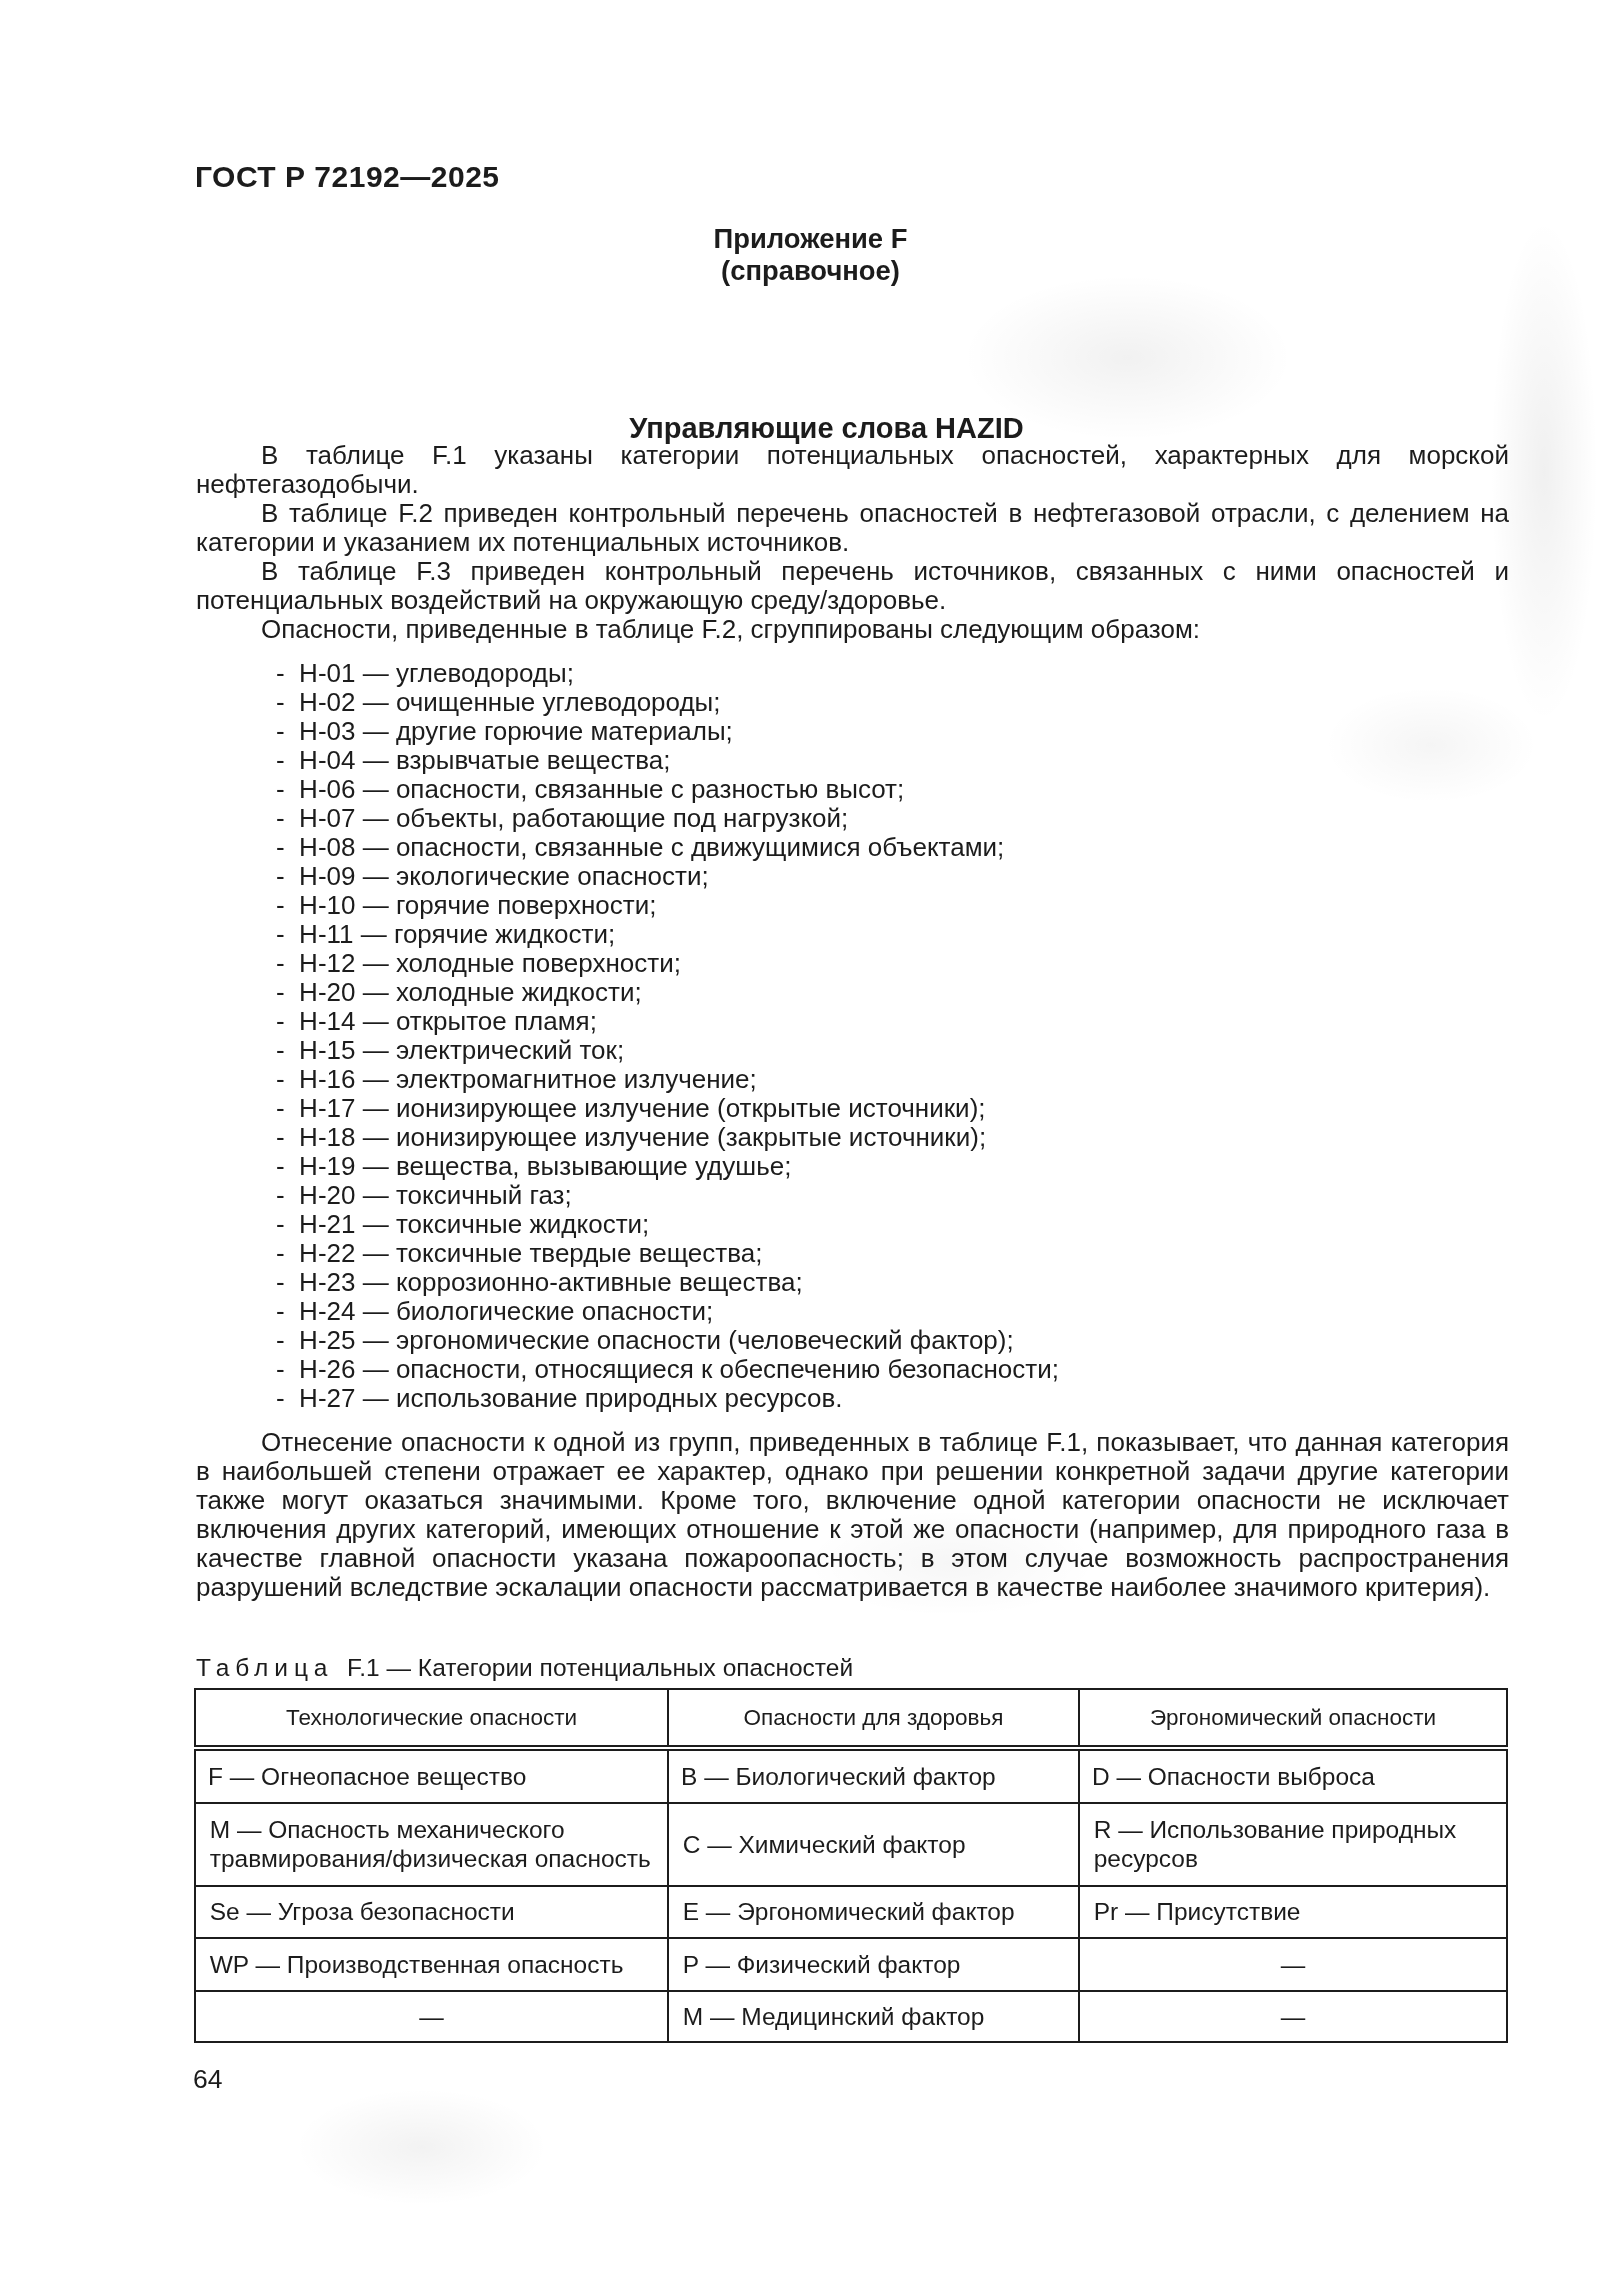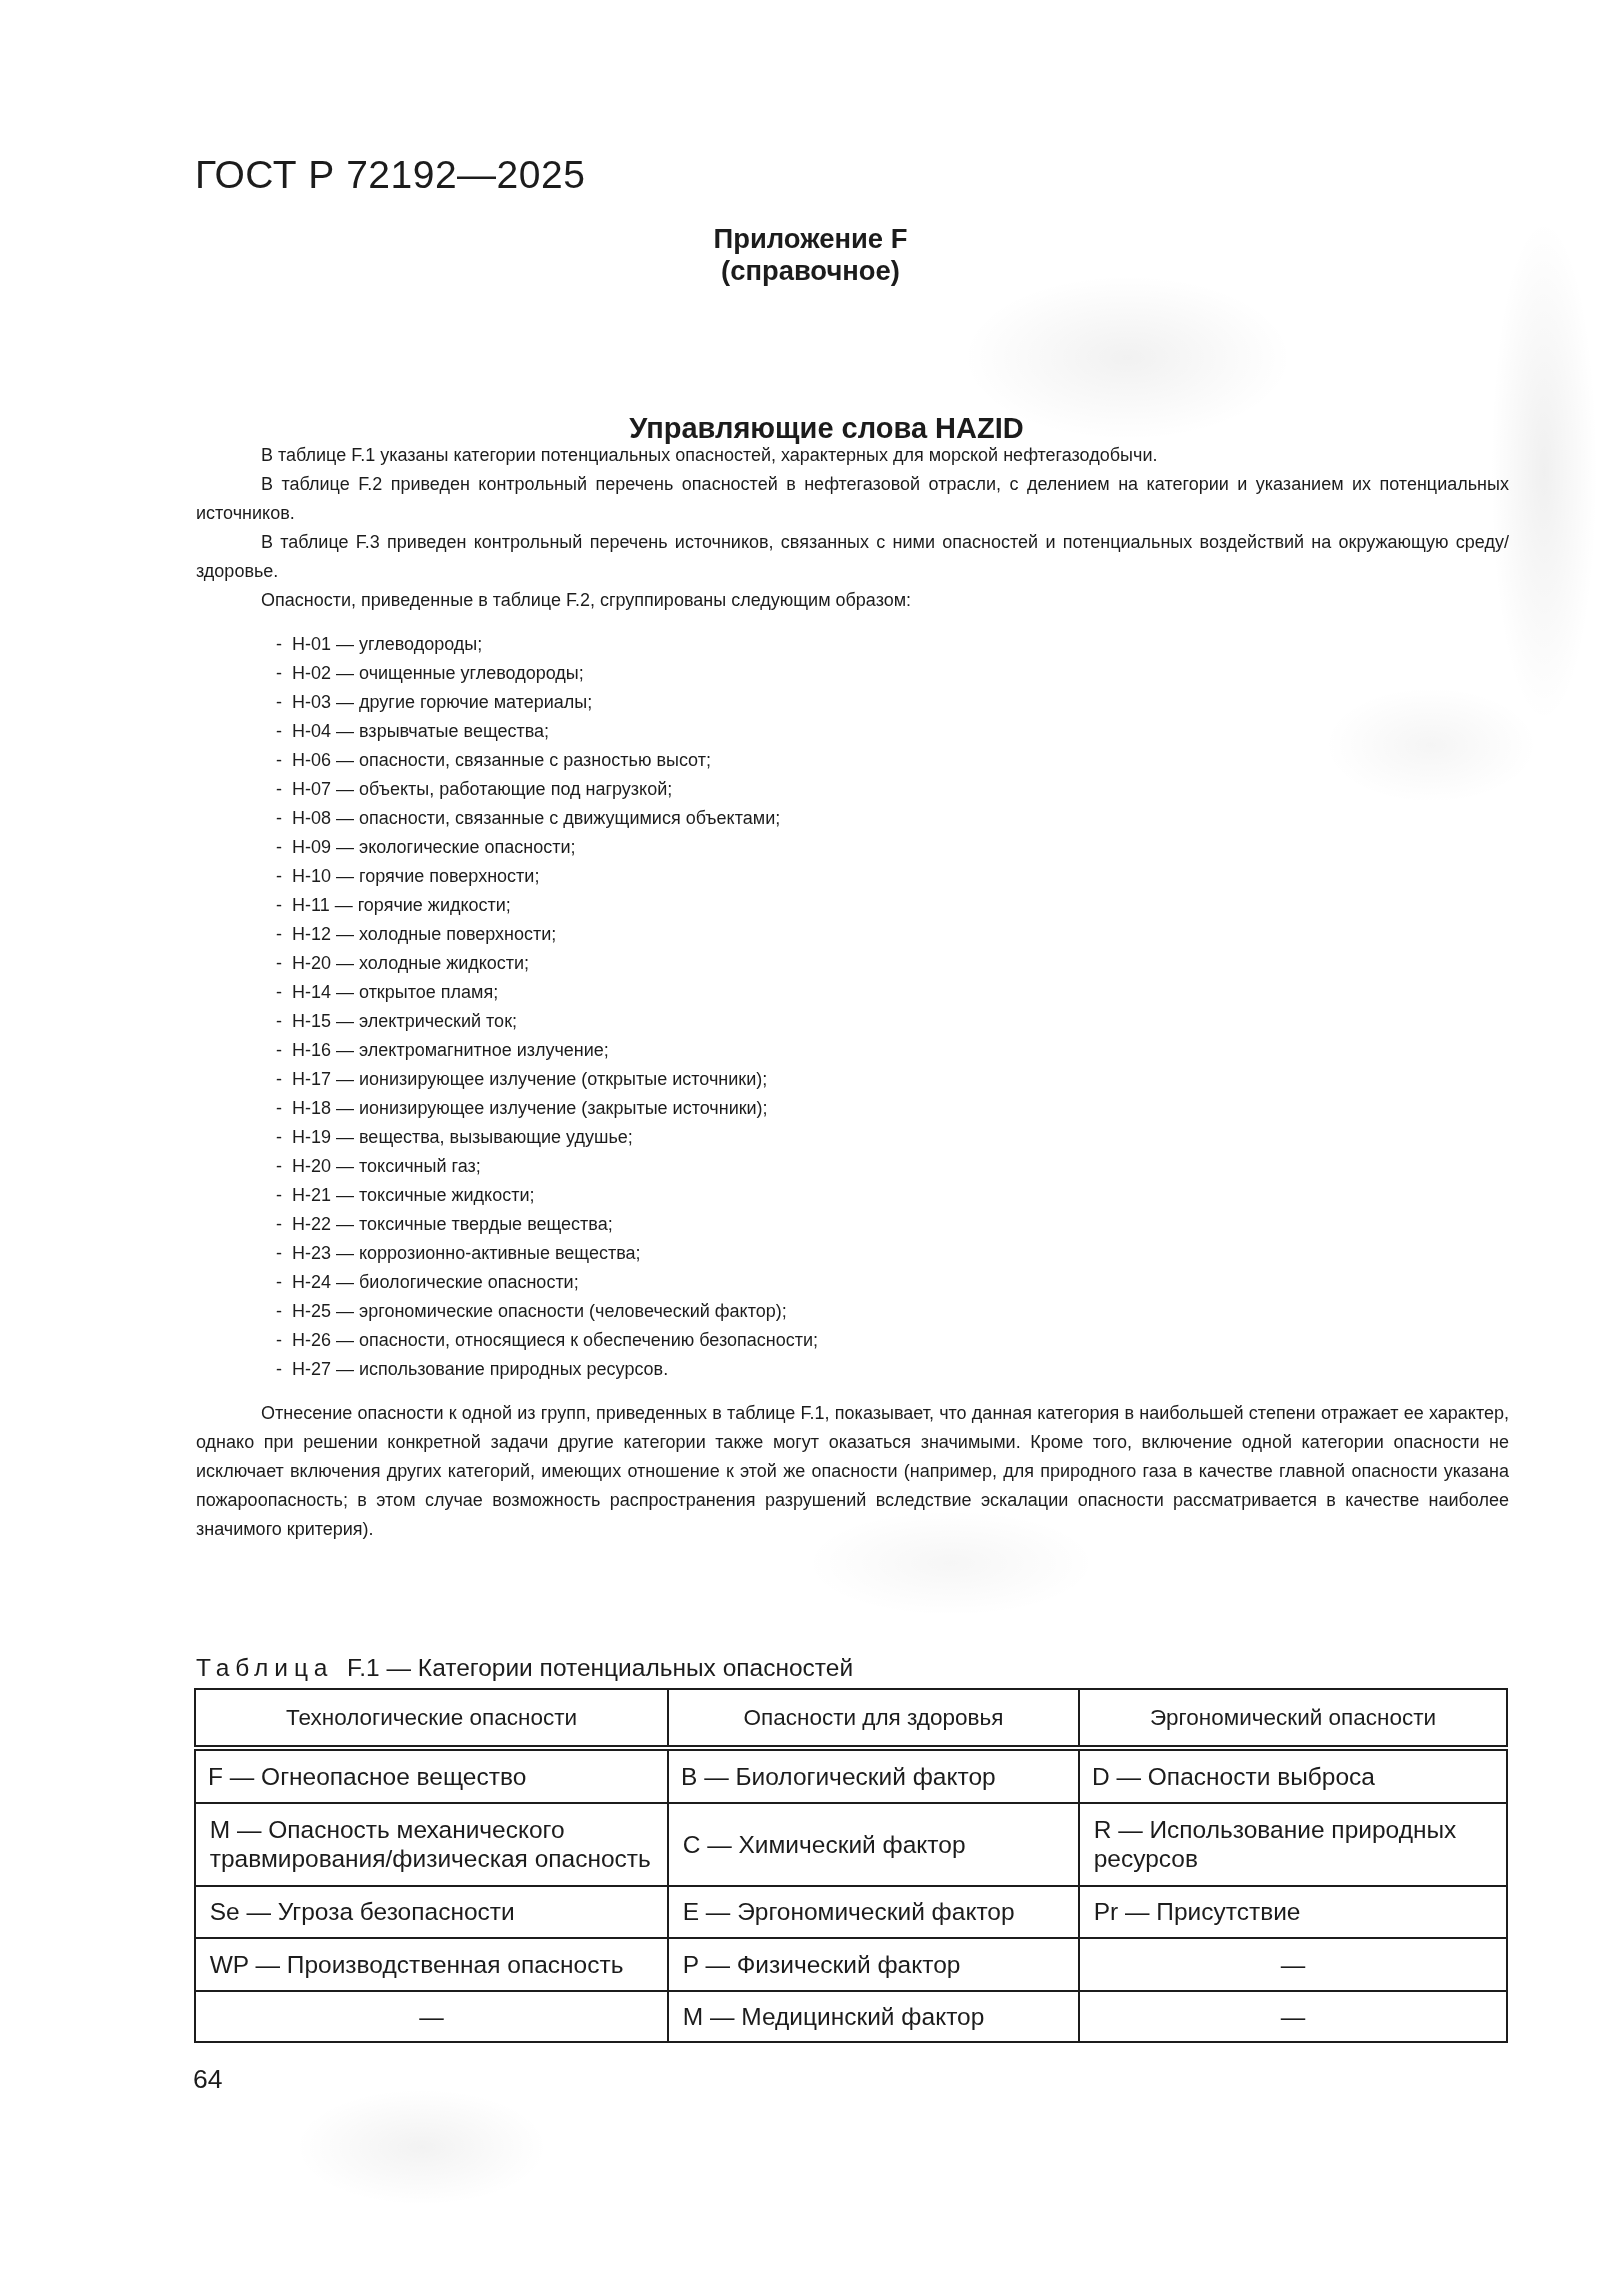--- a/index.html
+++ b/index.html
@@ -7,37 +7,37 @@
     width: 1621px; height: 2293px;
     background: #ffffff;
     font-family: "Liberation Sans", "DejaVu Sans", sans-serif;
     color: #1c1c1c;
     position: relative;
     overflow: hidden;
   }
   .page { position: absolute; inset: 0; }
 
   .doc-code {
-    position: absolute; left: 195px; top: 153px;
-    font-size: 39px; font-weight: normal; letter-spacing: 0.5px;
+    position: absolute; left: 195px; top: 160px;
+    font-size: 30px; font-weight: bold; letter-spacing: 0.5px;
   }
 
   .appendix {
     position: absolute; left: 0; top: 223px; width: 1621px;
     text-align: center; font-weight: bold; font-size: 27.4px; line-height: 32px;
   }
 
   .section-title {
     position: absolute; left: 0; top: 396px; width: 1621px;
     text-align: center; font-weight: bold; font-size: 29px; margin: 16px;
   }
 
   .body-text {
     position: absolute; left: 196px; top: 441px; width: 1313px;
-    font-size: 18px; line-height: 29px;
+    font-size: 26px; line-height: 29px;
   }
   .body-text p { margin: 0; text-align: justify; text-indent: 65px; }
   .hazard-list { margin: 15px; }
   .hazard-item { margin-left: 65px; white-space: pre; }
 
   .table-caption {
     position: absolute; left: 196px; top: 1654px; width: 1313px;
     font-size: 24.5px;
   }
   .table-caption .spaced { letter-spacing: 5.9px; margin-right: 13.7px; }

